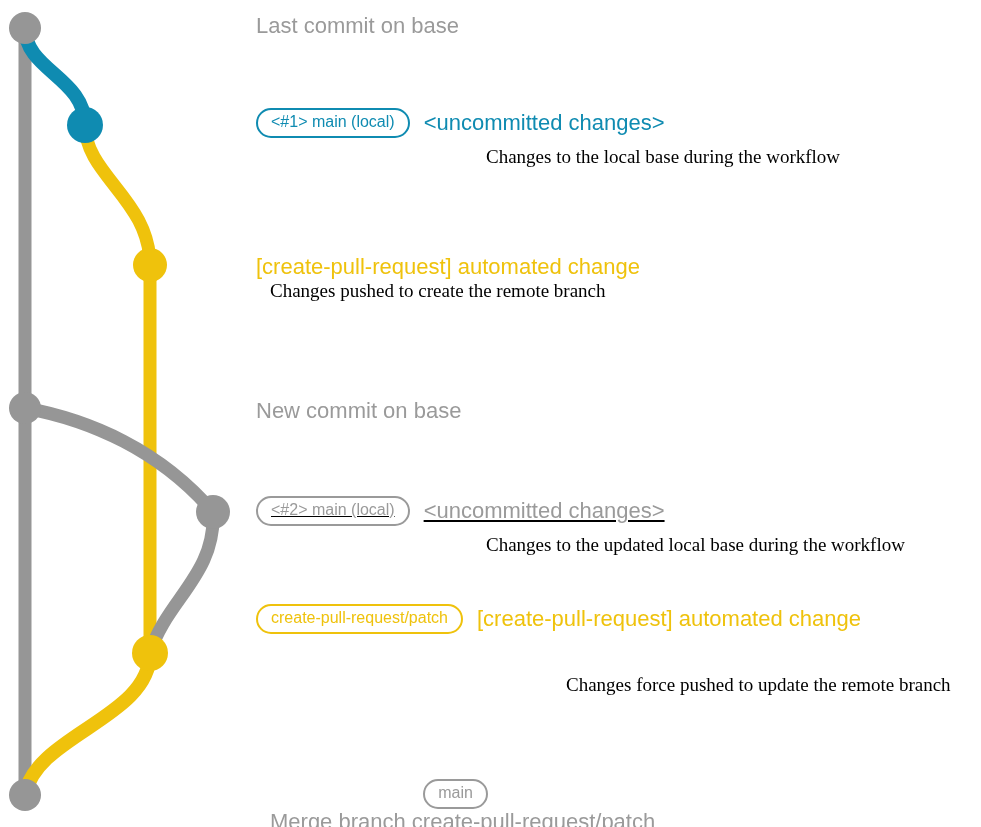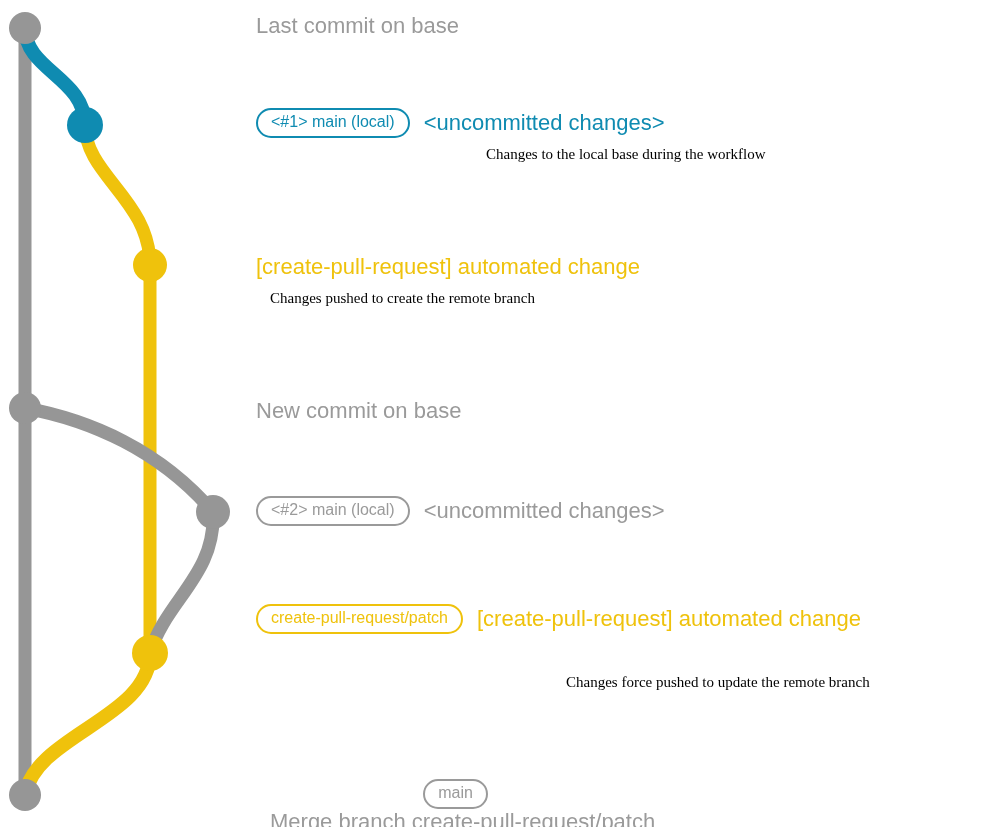--- a/index.html
+++ b/index.html
@@ -49,21 +49,21 @@
     line-height: 1.15;
     white-space: nowrap;
   }
   .pill + .headline {
     margin-left: 14px;
     text-align: right;
   }
   .subtext {
     position: absolute;
     font-family: "Liberation Serif", serif;
-    font-size: 15px;
+    font-size: 19px;
     line-height: 1.15;
     color: #000000;
     white-space: nowrap;
   }
   .c-blue   { color: #0f8bb1; }
   .c-yellow { color: #efc20c; }
   .c-gray   { color: #9a9a9a; }
 </style>
 </head>
 <body>
@@ -100,30 +100,31 @@
 
   <div class="row" style="left:256px; top:108px;">
     <span class="pill c-blue">&lt;#1&gt; main (local)</span>
     <span class="headline c-blue">&lt;uncommitted changes&gt;</span>
   </div>
   <div class="subtext" style="left:486px; top:146px;">Changes to the local base during the workflow</div>
 
   <div class="row" style="left:256px; top:254px;">
     <span class="headline c-yellow">[create-pull-request] automated change</span>
   </div>
-  <div class="subtext" style="left:270px; top:290px;">Changes pushed to create the remote branch</div>
+  <div class="subtext" style="left:270px; top:280px;">Changes pushed to create the remote branch</div>
 
   <div class="row" style="left:256px; top:398px;align-items:center;">
     <span class="headline c-gray">New commit on base</span>
   </div>
 
-  <div class="row" style="left:256px; top:496px;">
+  <div class="row" style="left:256px; top:496px;text-decoration:underline;">
     <span class="pill c-gray">&lt;#2&gt; main (local)</span>
     <span class="headline c-gray">&lt;uncommitted changes&gt;</span>
   </div>
+  <div class="subtext" style="left:486px; top:534px;">Changes to the updated local base during the workflow</div>
 
   <div class="row" style="left:256px; top:604px;">
     <span class="pill c-yellow">create-pull-request/patch</span>
     <span class="headline c-yellow">[create-pull-request] automated change</span>
   </div>
   <div class="subtext" style="left:566px; top:674px;">Changes force pushed to update the remote branch</div>
 
   <div class="row" style="left:256px; top:779px;flex-direction:column;">
     <span class="pill c-gray">main</span>
     <span class="headline c-gray">Merge branch create-pull-request/patch</span>

